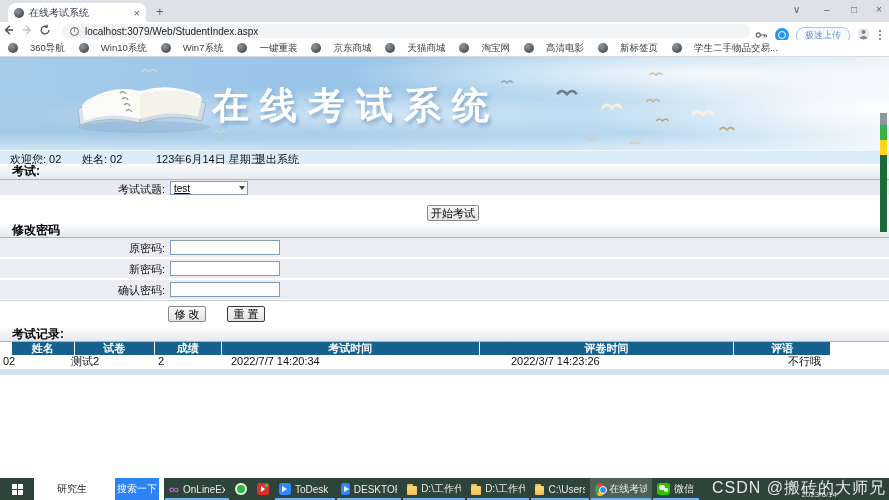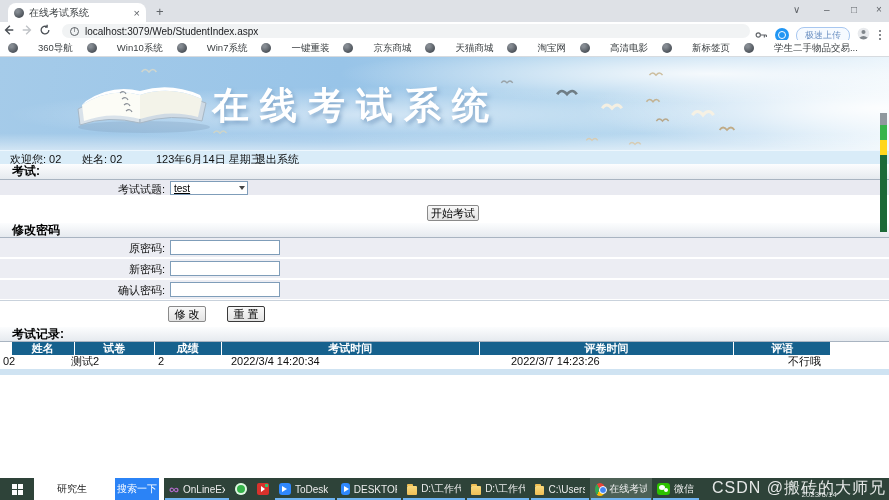--- a/index.html
+++ b/index.html
@@ -30,21 +30,21 @@
   .ombar-right { position:absolute; right:6px; top:5px; height:16px; display:flex; align-items:center; gap:7px; }
   .cloud-badge { width:14px; height:14px; border-radius:50%; background:#2196f3; position:relative; }
   .cloud-badge::after { content:""; position:absolute; left:3px; top:3px; width:6px; height:6px;
                         border:1.5px solid #fff; border-radius:50%; }
   .ext-pill { border:1px solid #a8c7f0; background:#f6faff; color:#6f93c4; font-size:9px;
               border-radius:8px; padding:1px 8px; white-space:nowrap; }
   .menu-dots { display:flex; flex-direction:column; gap:2px; padding:0 2px; }
   .menu-dots i { width:2px; height:2px; background:#5f6368; border-radius:50%; }
   #bookmarks { left:0; top:40px; width:889px; height:17px; background:#fff; border-bottom:1px solid #d7dbdf;
                display:flex; align-items:center; gap:14px; padding:0 8px; }
-  .bm { display:flex; align-items:center; gap:20px; }
+  .bm { display:flex; align-items:center; gap:12px; }
   .bm span { font-size:9.5px; color:#3c4043; white-space:nowrap; }
 
   
   #banner { left:0; top:57px; width:889px; height:93px;
     background:
       radial-gradient(55% 40% at 42% 62%, rgba(255,255,255,.55), rgba(255,255,255,0) 75%),
       radial-gradient(60% 45% at 80% 18%, rgba(255,255,255,.85), rgba(255,255,255,0) 70%),
       radial-gradient(45% 60% at 99% 55%, rgba(255,255,255,.9), rgba(255,255,255,0) 75%),
       linear-gradient(180deg, rgba(255,255,255,0) 82%, rgba(255,255,255,.5) 100%),
       linear-gradient(100deg, #a5cbe9 0%, #98c4e8 38%, #abd1ec 62%, #c7e0f3 85%, #e9f4fb 100%);
@@ -331,21 +331,21 @@
     <div class="c1">试卷</div>
     <div class="c2">成绩</div>
     <div class="c3">考试时间</div>
     <div class="c4">评卷时间</div>
     <div class="c5">评语</div>
   </div>
   <div class="abs trow">
     <div class="c0">02</div>
     <div class="c1">测试2</div>
     <div class="c2">2</div>
-    <div class="c3">2022/3/4 14:20:34</div>
+    <div class="c3">2022/7/7 14:20:34</div>
     <div class="c4">2022/3/7 14:23:26</div>
     <div class="c5">不行哦</div>
   </div>
   <div class="abs" id="tstrip"></div>
 
   <div class="abs smark" style="top:113px; height:12px; background:#8f989e;"></div>
   <div class="abs smark" style="top:125px; height:15px; background:#35b44a;"></div>
   <div class="abs smark" style="top:140px; height:15px; background:#ffd61c;"></div>
   <div class="abs smark" style="top:155px; height:77px; background:#1c6a38;"></div>
 

